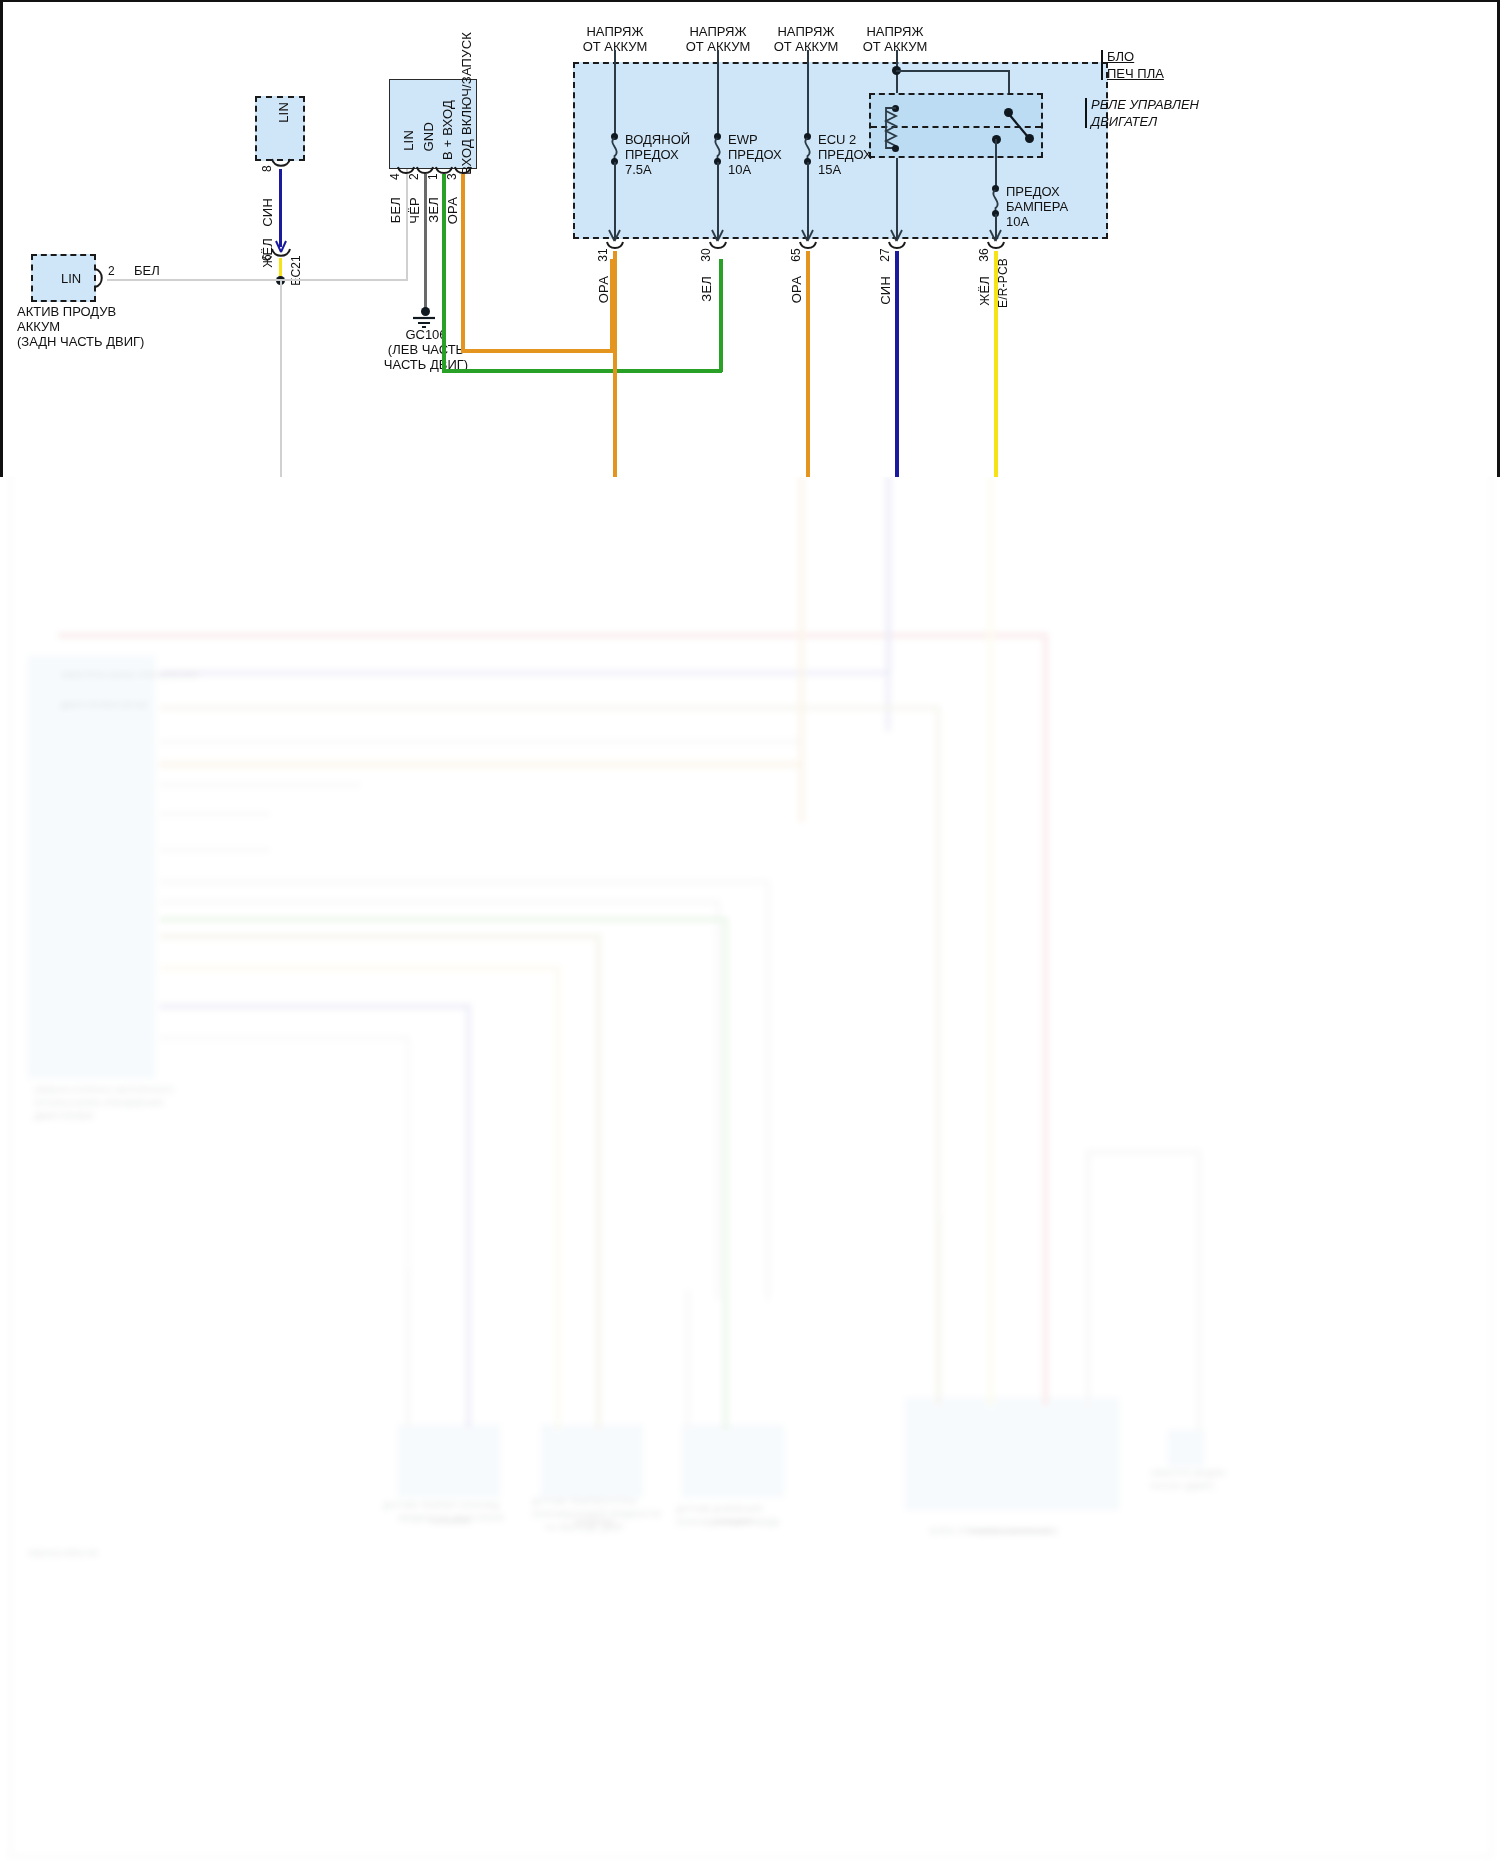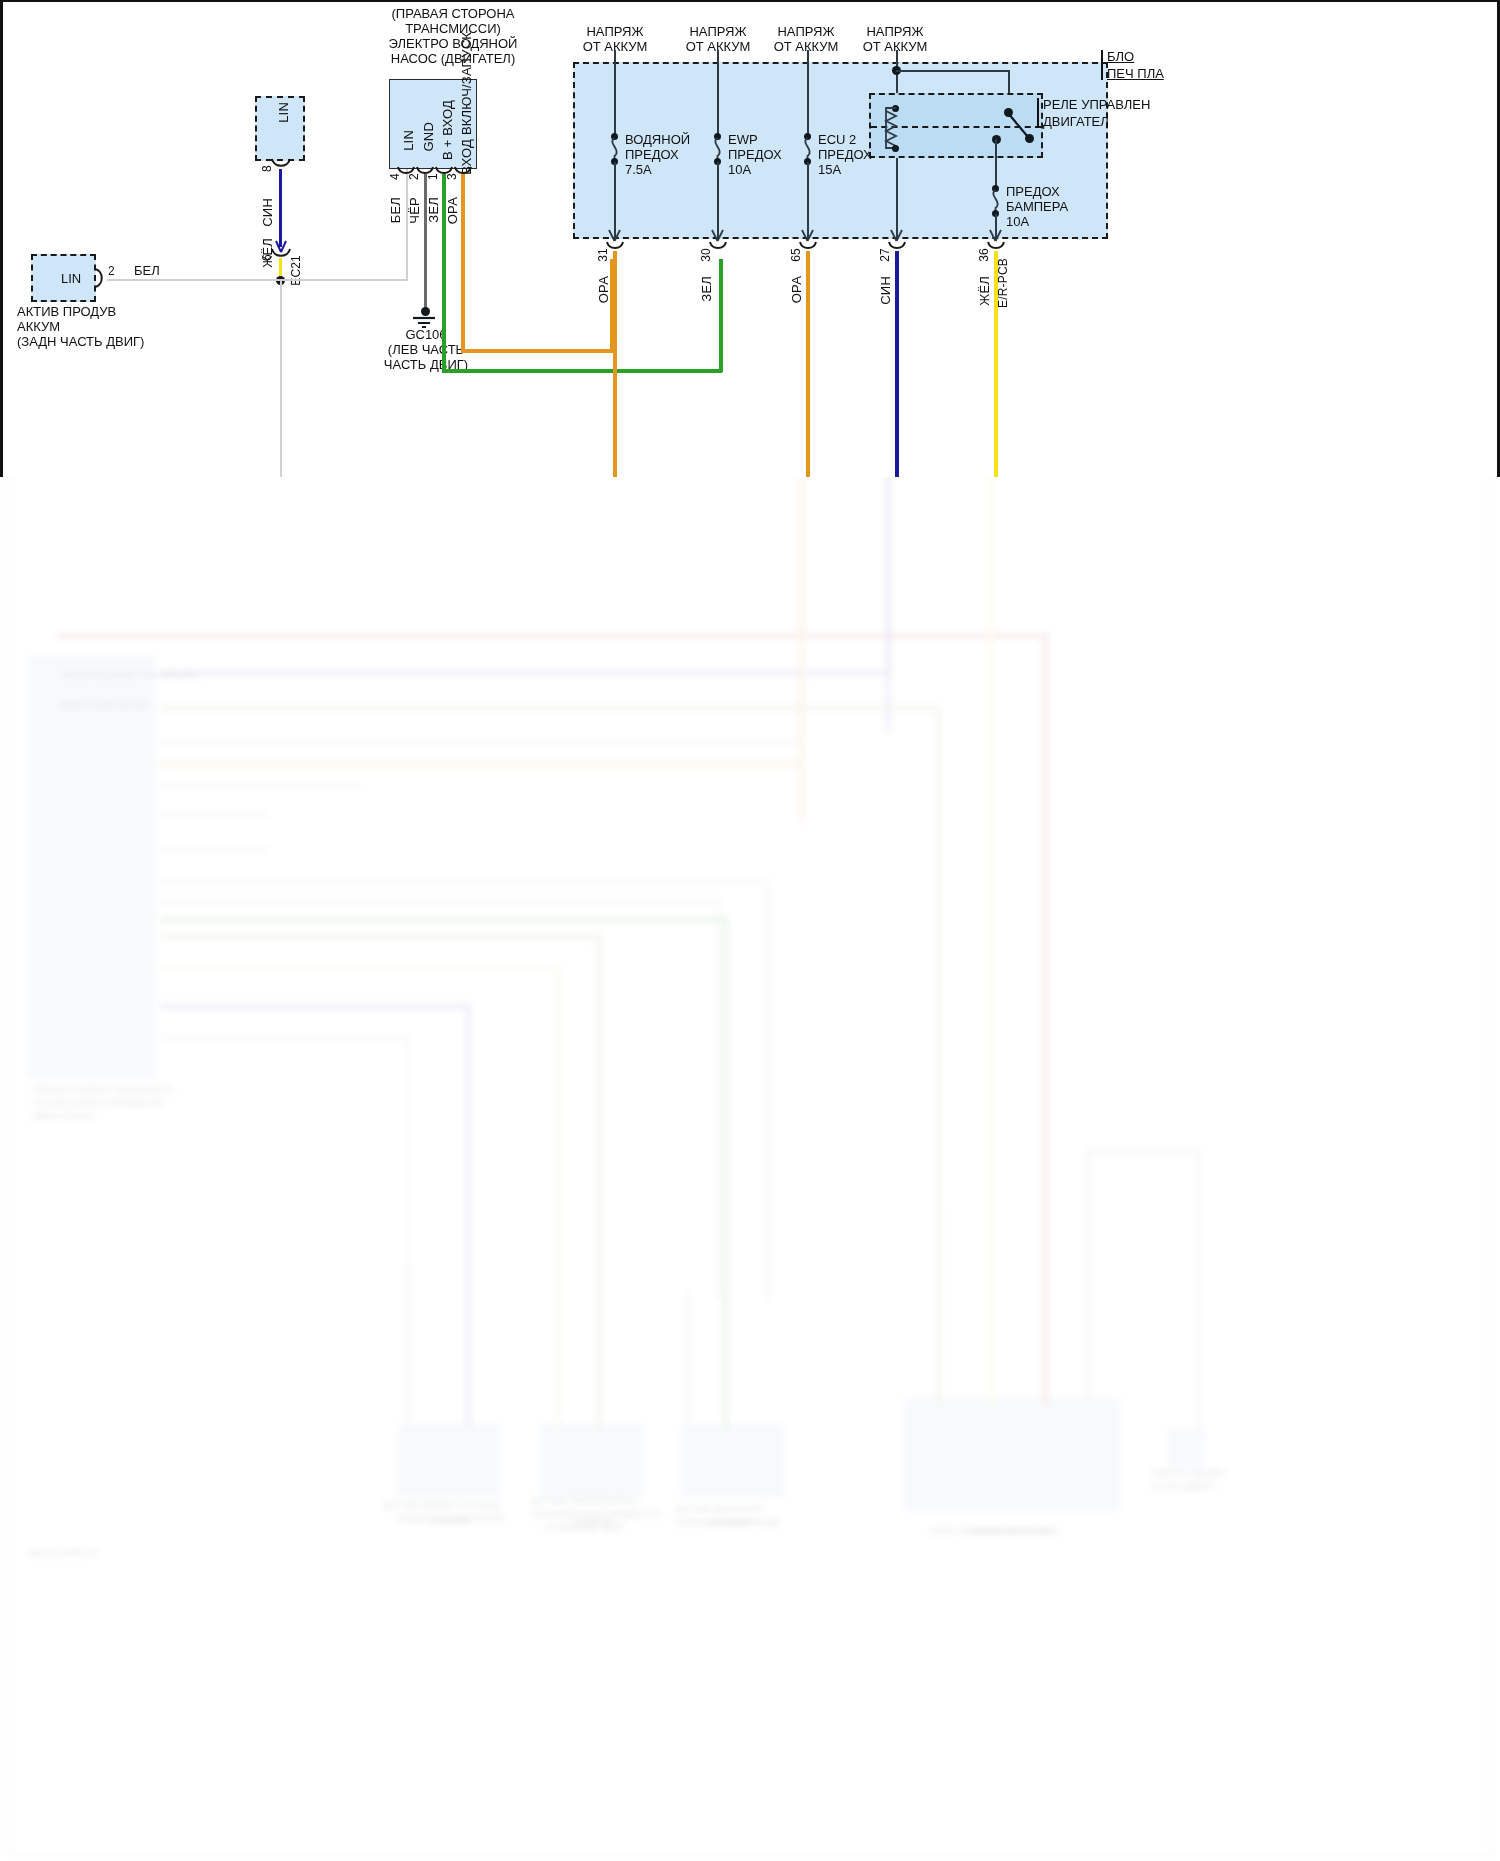--- a/index.html
+++ b/index.html
@@ -195,26 +195,20 @@
     <div class="hlabel" style="left:14px;top:302px;">
       <div>АКТИВ ПРОДУВ</div>
       <div>АККУМ</div>
       <div>(ЗАДН ЧАСТЬ ДВИГ)</div>
     </div>
 
     <div class="thinline h" style="left:104px;top:277px;width:300px;background:#d0d0d0;"></div>
     <div class="thinline h" style="left:280px;top:277px;width:124px;background:#d0d0d0;"></div>
     <div class="thinline v" style="left:403px;top:167px;height:112px;background:#d0d0d0;"></div>
 
-    <div class="hlabel c" style="left:320px;top:4px;width:260px;">
-      <div>(ПРАВАЯ СТОРОНА</div>
-      <div>ТРАНСМИССИ)</div>
-      <div>ЭЛЕКТРО ВОДЯНОЙ</div>
-      <div>НАСОС (ДВИГАТЕЛ)</div>
-    </div>
     <div class="conn-solid" style="left:386px;top:77px;width:88px;height:90px;"></div>
     <div class="vlabel" style="left:398px;top:128px;">LIN</div>
     <div class="vlabel" style="left:418px;top:120px;">GND</div>
     <div class="vlabel" style="left:437px;top:98px;">B + ВХОД</div>
     <div class="vlabel" style="left:456px;top:30px;">ВХОД ВКЛЮЧ/ЗАПУСК</div>
 
     <svg style="left:394px;top:165px;width:20px;height:11px;">
       <path d="M1,0 C3,8 15,8 17,0" fill="none" stroke="#1a1a1a" stroke-width="2"></path>
     </svg>
     <svg style="left:413px;top:165px;width:20px;height:11px;">
@@ -348,21 +342,21 @@
     <div class="vlabel" style="left:786px;top:274px;">ОРА</div>
     <div class="wire v" style="left:803px;top:249px;width:3.5px;height:228px;background:#e3951f;"></div>
 
     <div class="thinline v" style="left:893px;top:48px;height:188px;"></div>
     <div class="dot" style="left:889px;top:64px;"></div>
     <div class="thinline h" style="left:893px;top:68px;width:113px;"></div>
     <div class="thinline v" style="left:1005px;top:68px;height:41px;"></div>
 
     <div class="relaybox" style="left:866px;top:91px;width:174px;height:65px;"></div>
     <div class="relay-inner" style="left:868px;top:124px;width:170px;"></div>
-    <div class="sidetxt" style="left:1040px;top:94px;">
+    <div class="sidetxt" style="left:1088px;top:94px;font-style:italic;">
       <div>РЕЛЕ УПРАВЛЕН</div>
       <div>ДВИГАТЕЛ</div>
     </div>
 
     <div class="dot sm" style="left:889px;top:103px;"></div>
     <svg style="left:878px;top:106px;width:20px;height:40px;">
       <path d="M15,0 L5,0 L5,40 L15,40" fill="none" stroke="#2b3a45" stroke-width="1.8"></path>
       <path d="M5,3 L15,8 L5,13 L15,18 L5,23 L15,28 L5,33 L15,38" fill="none" stroke="#2b3a45" stroke-width="1.8"></path>
     </svg>
     <div class="dot sm" style="left:889px;top:143px;"></div>

